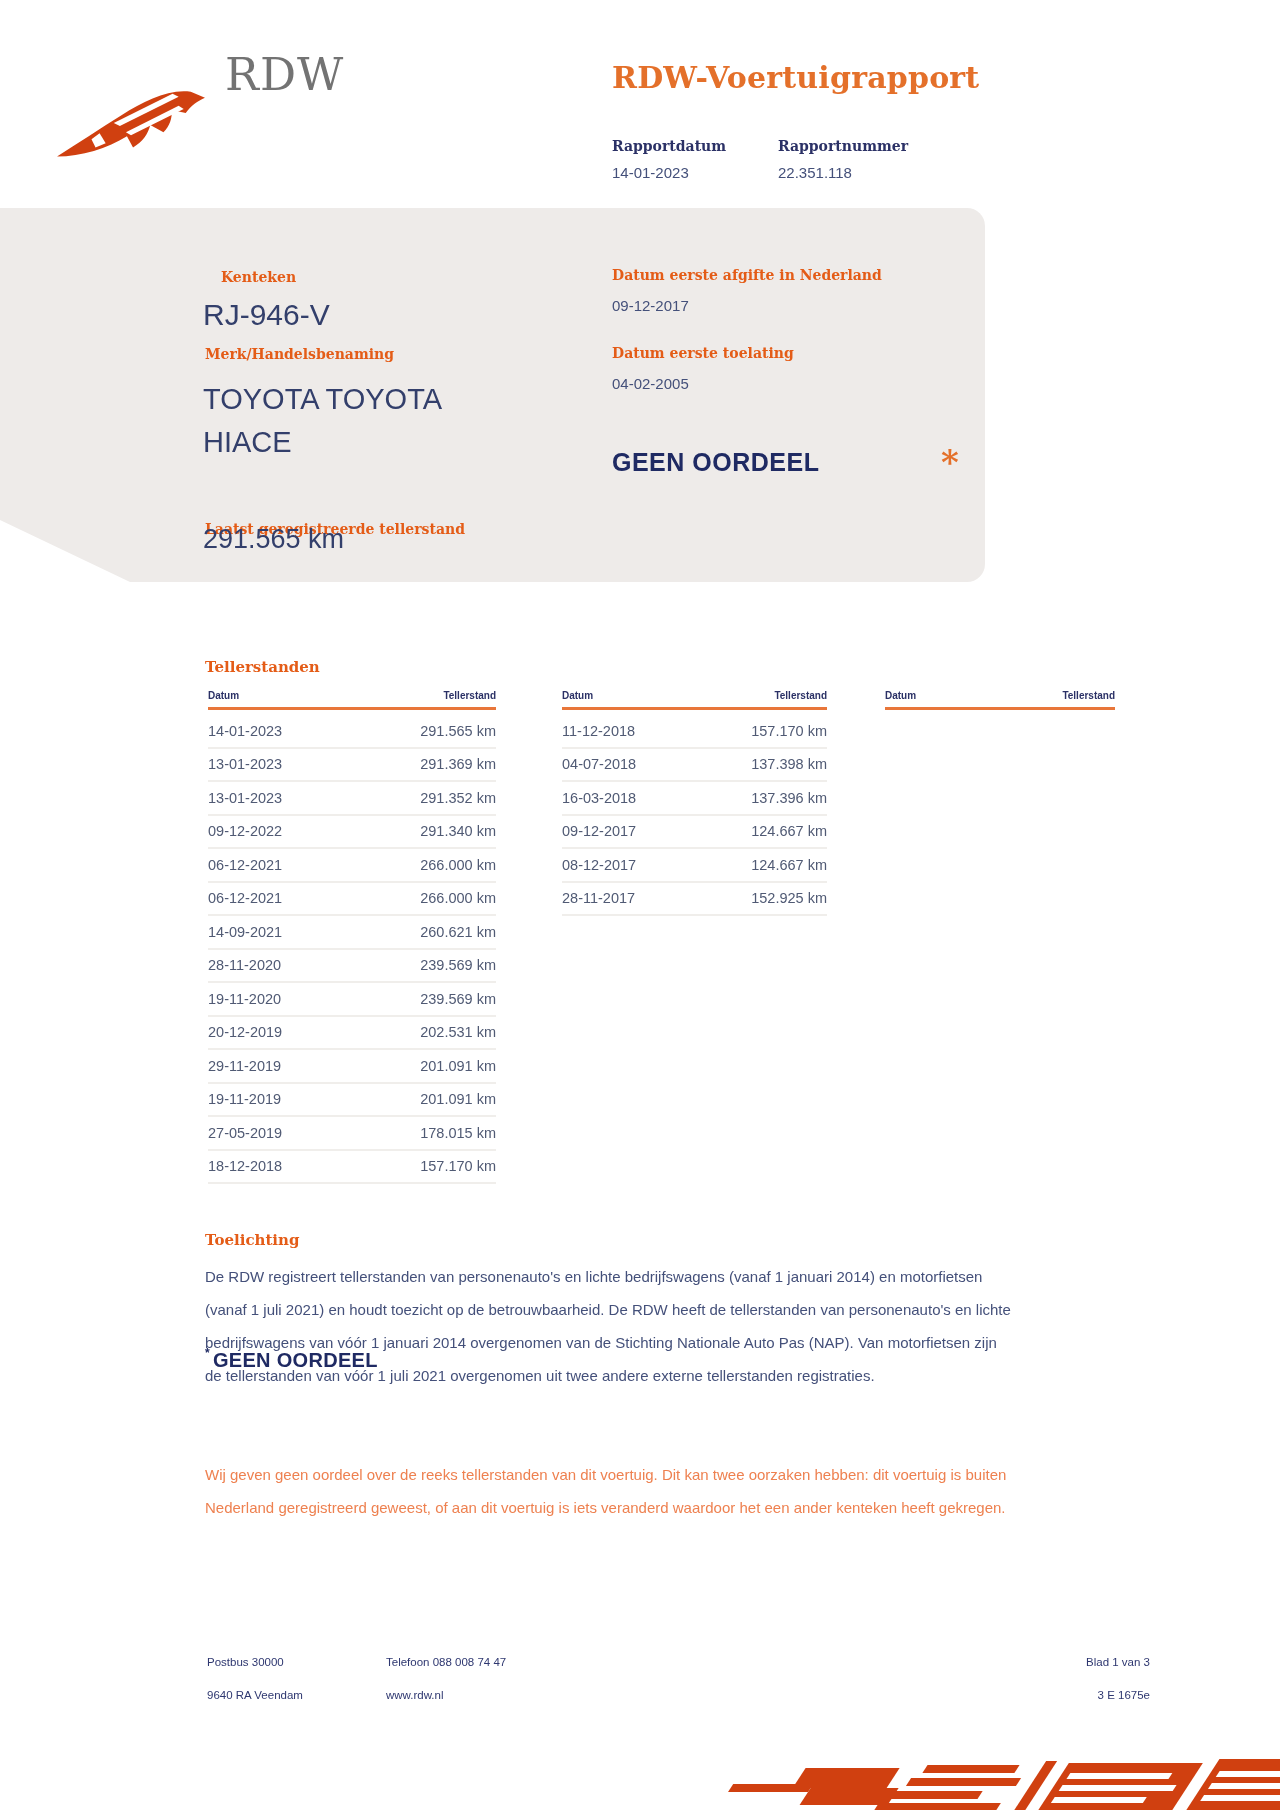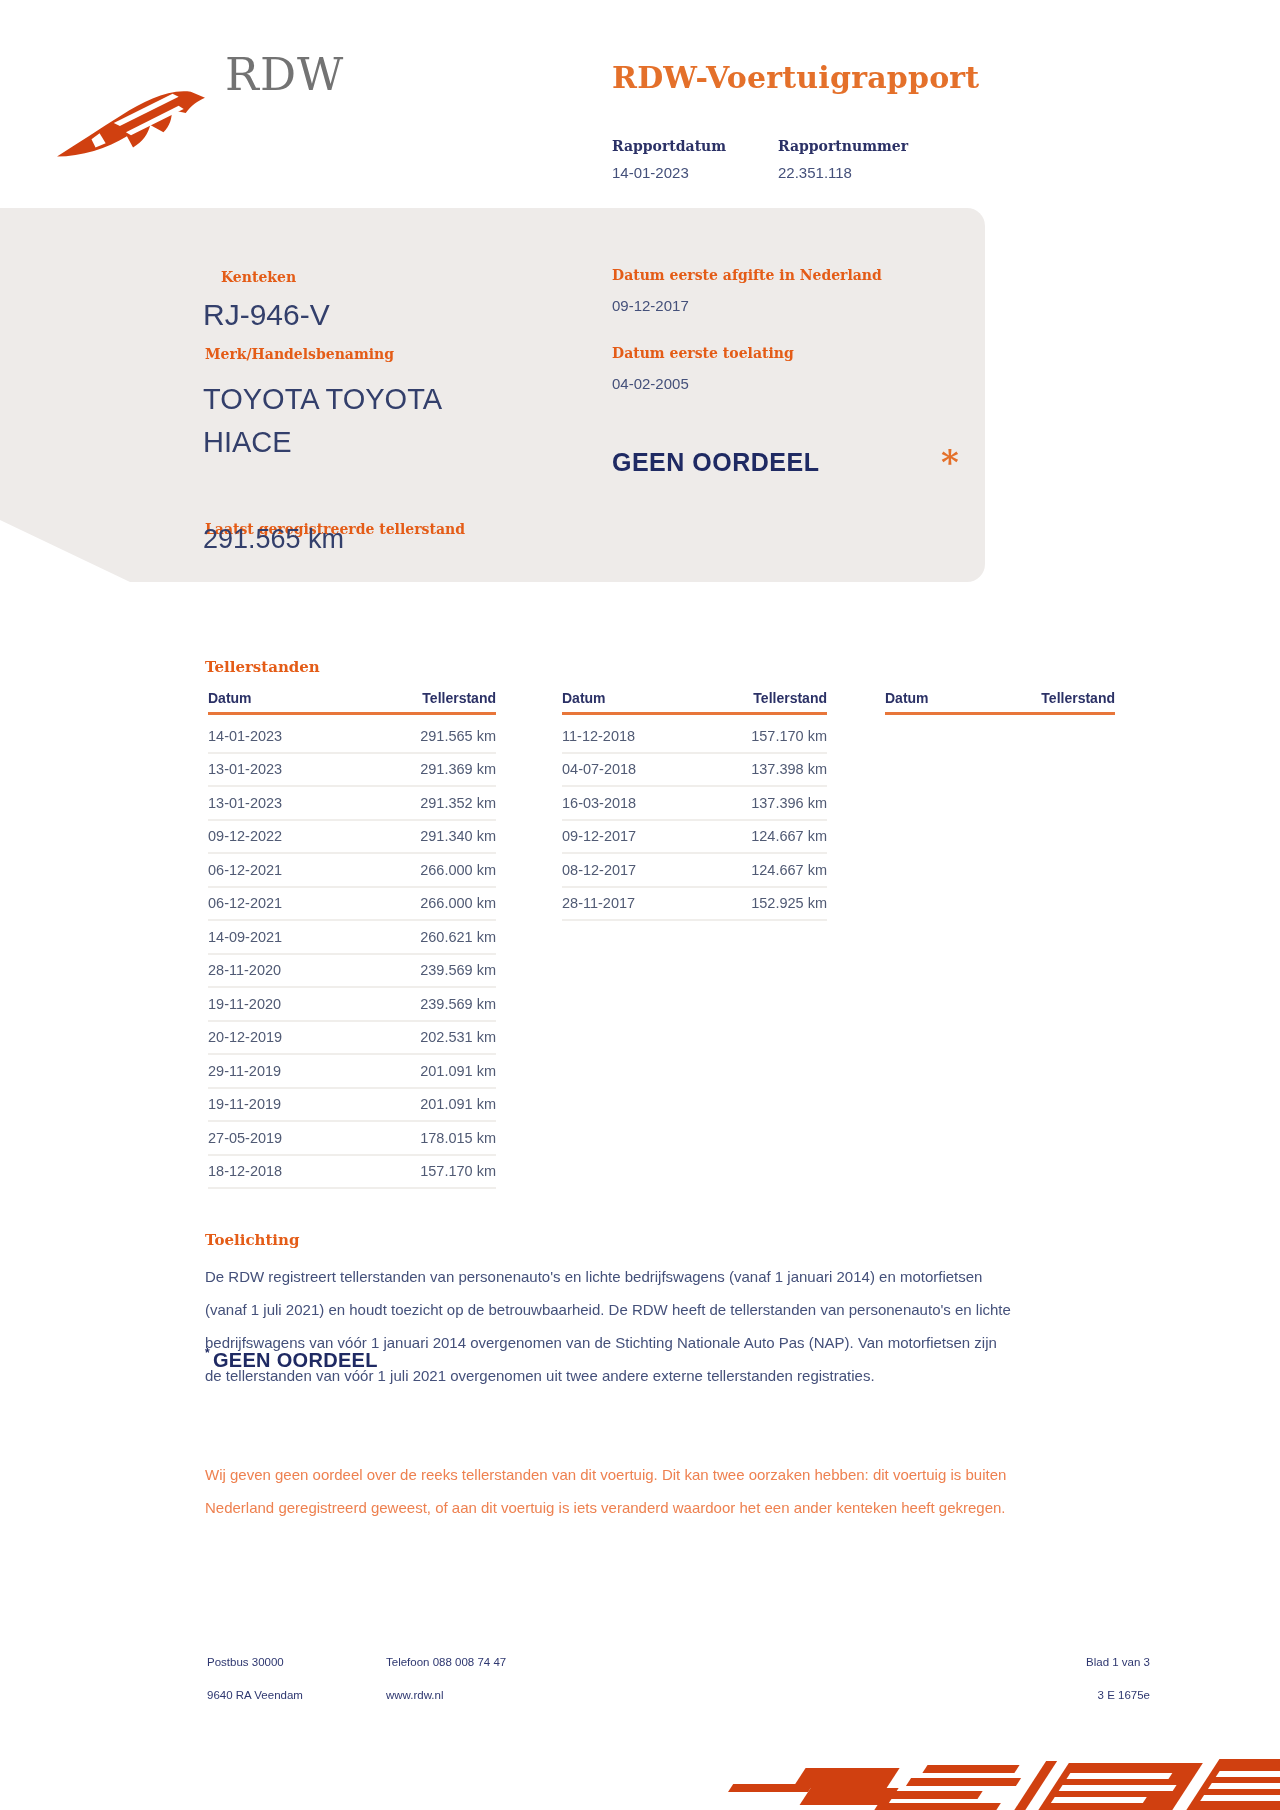--- a/index.html
+++ b/index.html
@@ -61,21 +61,21 @@
   .section-h{
     position:absolute;font-family:"DejaVu Serif",serif;font-size:15px;
     font-weight:700;color:#e45c17;
   }
   .tellerstanden-h{left:205px;top:658px;}
   .tcol{position:absolute;top:690px;}
   .tcol1{left:208px;width:288px;}
   .tcol2{left:562px;width:265px;}
   .tcol3{left:885px;width:230px;}
   .thead{
-    display:flex;justify-content:space-between;font-size:14px;font-weight:700;
+    display:flex;justify-content:space-between;font-size:10px;font-weight:700;
     color:#2b3166;padding-bottom:6px;border-bottom:3px solid #e8763a;
   }
   .tbody{margin-top:5px;}
   .trow{
     display:flex;justify-content:space-between;align-items:center;
     height:31.5px;border-bottom:2px solid #f0eeeb;font-size:14.5px;color:#505a74;
   }
   
   .toelichting-h{left:205px;top:1231px;}
   .bodytext{

